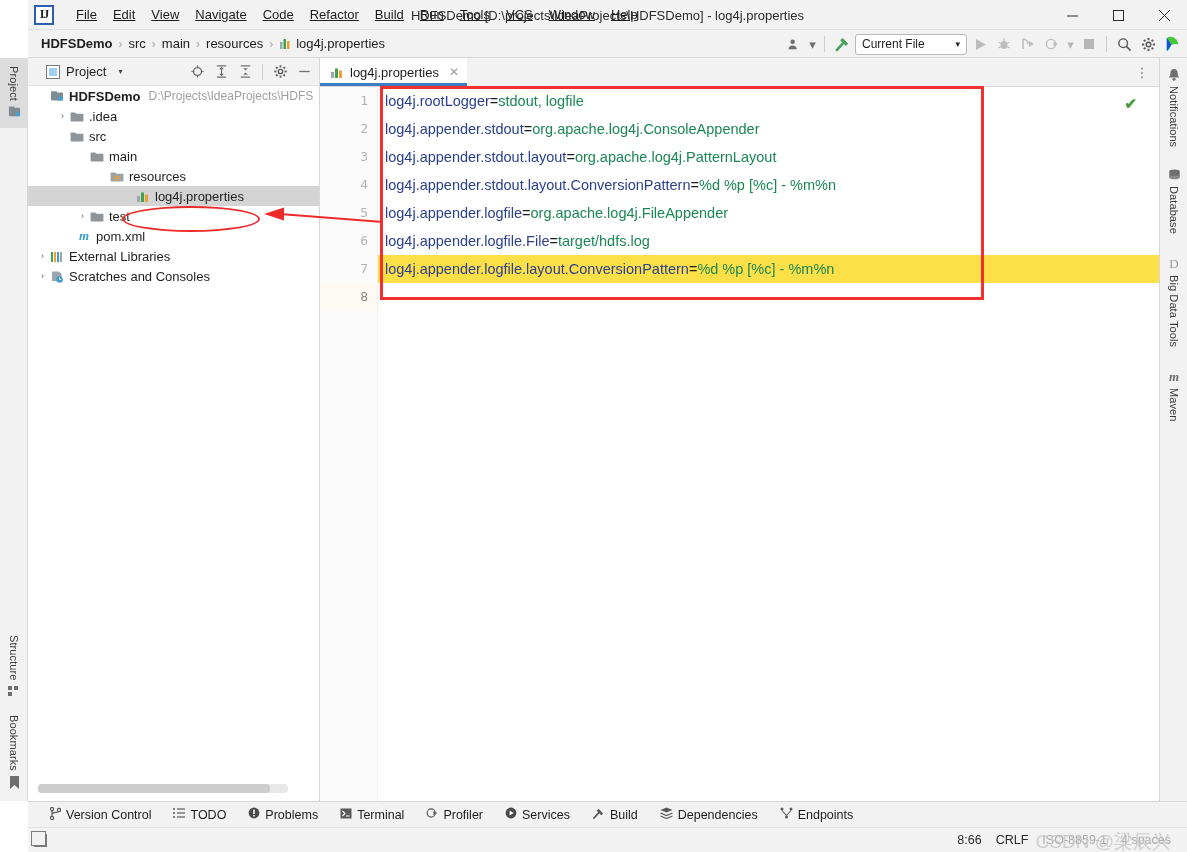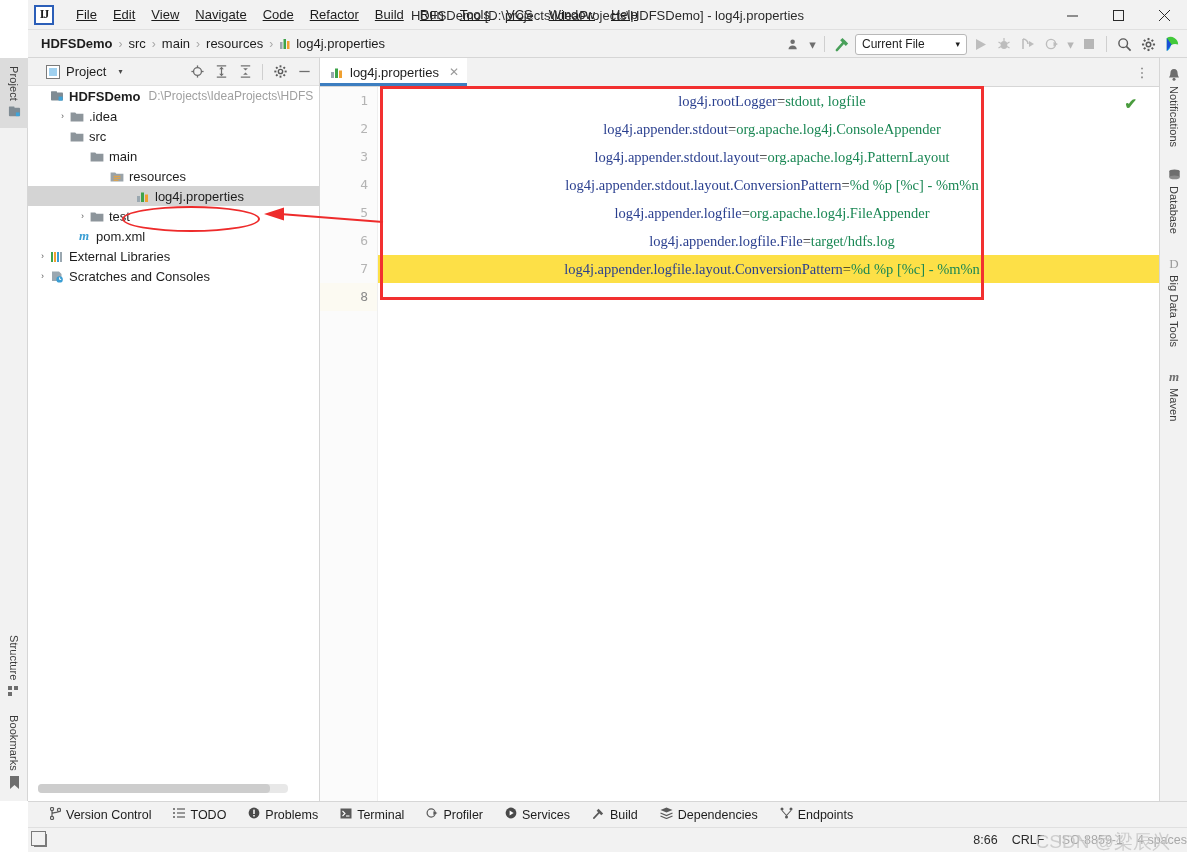--- a/index.html
+++ b/index.html
@@ -193,22 +193,22 @@
     height: 28px; line-height: 28px; text-align: right;
     padding-right: 9px; font-family: "DejaVu Sans Mono", monospace;
     font-size: 13px; color: #b4b4b4;
   }
   .gline.cur { color: #8a8a8a; background: #fcfaf2; }
   .code-lines {
     position: absolute; left: 58px; top: 0; right: 0; bottom: 0;
   }
   .cline {
     height: 28px; line-height: 28px;
-    font-family: Liberation Serif, serif; font-size: 14.5px;
-    white-space: pre; padding-left: 7px; text-align: center;
+    font-family: Liberation Sans, sans-serif; font-size: 14.5px;
+    white-space: pre; padding-left: 7px;
   }
   .cline.cur { background: #fde047; }
   .k { color: #2a3f8f; }
   .eq { color: #1d1d1d; }
   .v { color: #1a8754; }
 
   .insp-check {
     position: absolute; right: 22px; top: 8px;
     font-size: 15px; color: #4a9c3e; font-weight: bold;
   }
@@ -249,21 +249,21 @@
     width: 13px; height: 13px; border: 1.5px solid #7a7a7a;
     position: relative;
   }
   .status-box::after {
     content: ""; position: absolute; left: -4px; top: -4px;
     width: 13px; height: 13px; border: 1.5px solid #7a7a7a;
     background: #f2f2f2;
   }
   .status-right {
     margin-left: auto; display: flex; align-items: center;
-    gap: 14px; 
+    gap: 14px; padding-right: 16px;
     font-size: 12.5px; color: #2b2b2b;
   }
   .status-right .dim { color: #a8a8a8; }
 
   
   .watermark {
     position: absolute; right: 16px; top: 829px;
     font-size: 19px; color: #c8c8c8; opacity: .85;
     pointer-events: none; z-index: 60; white-space: nowrap; text-align: center;
   }

